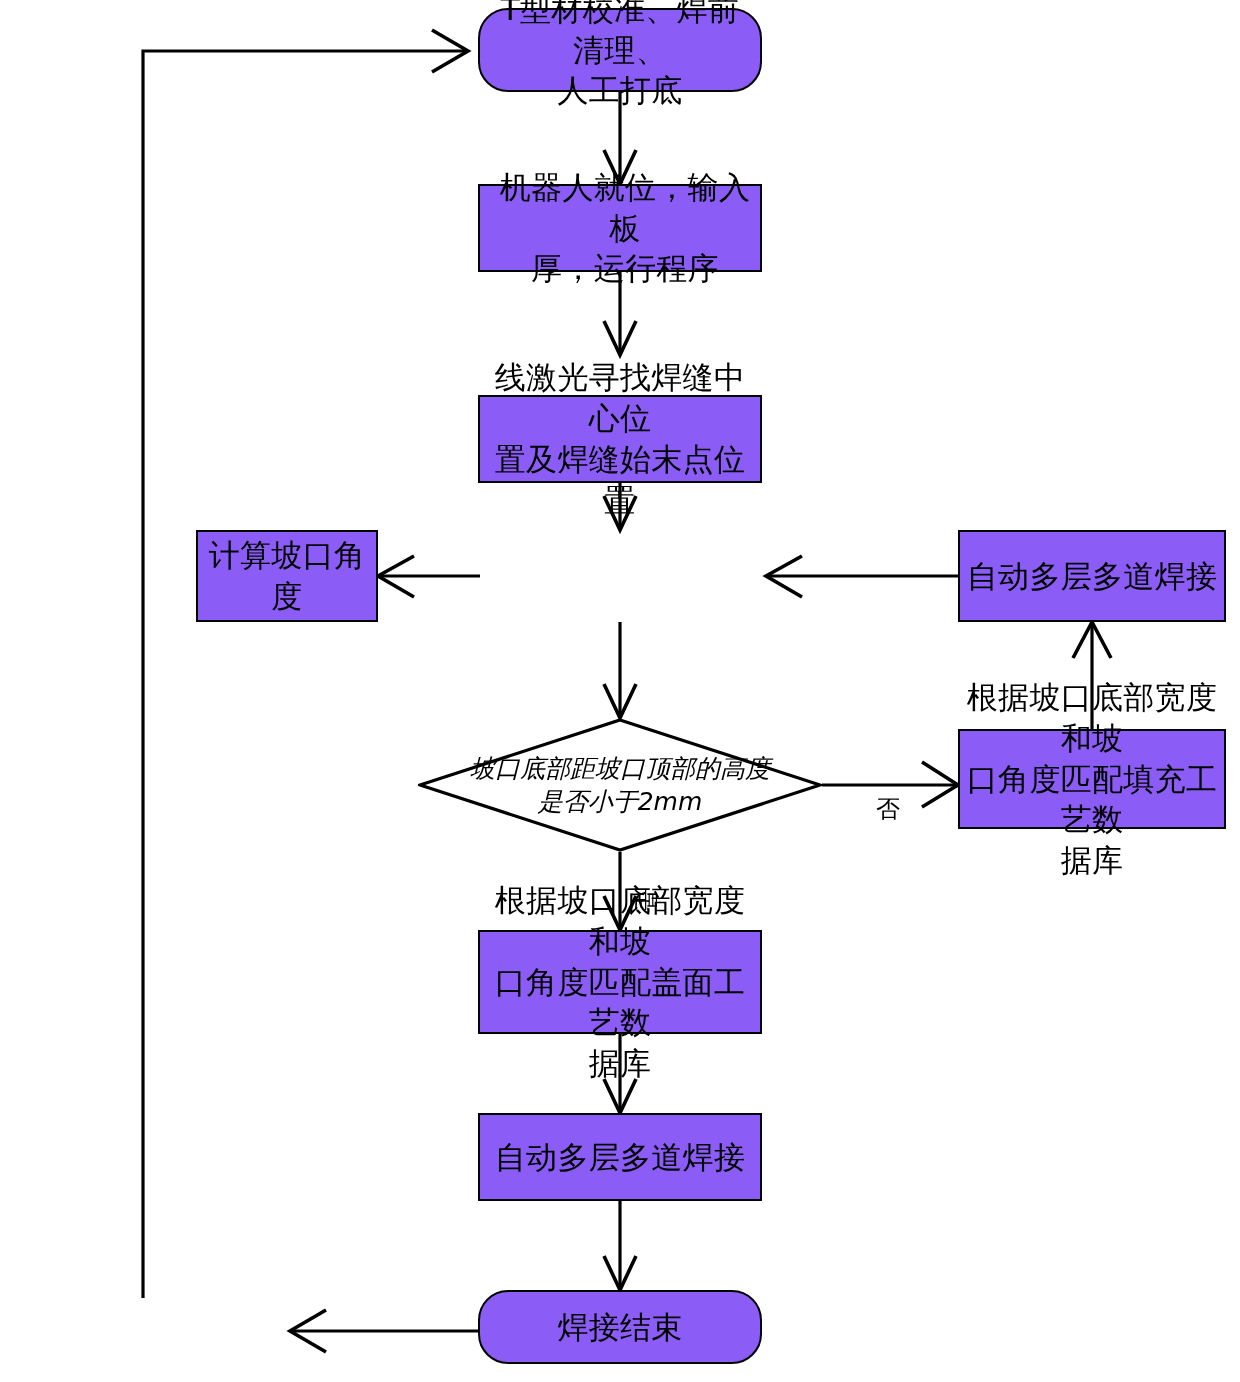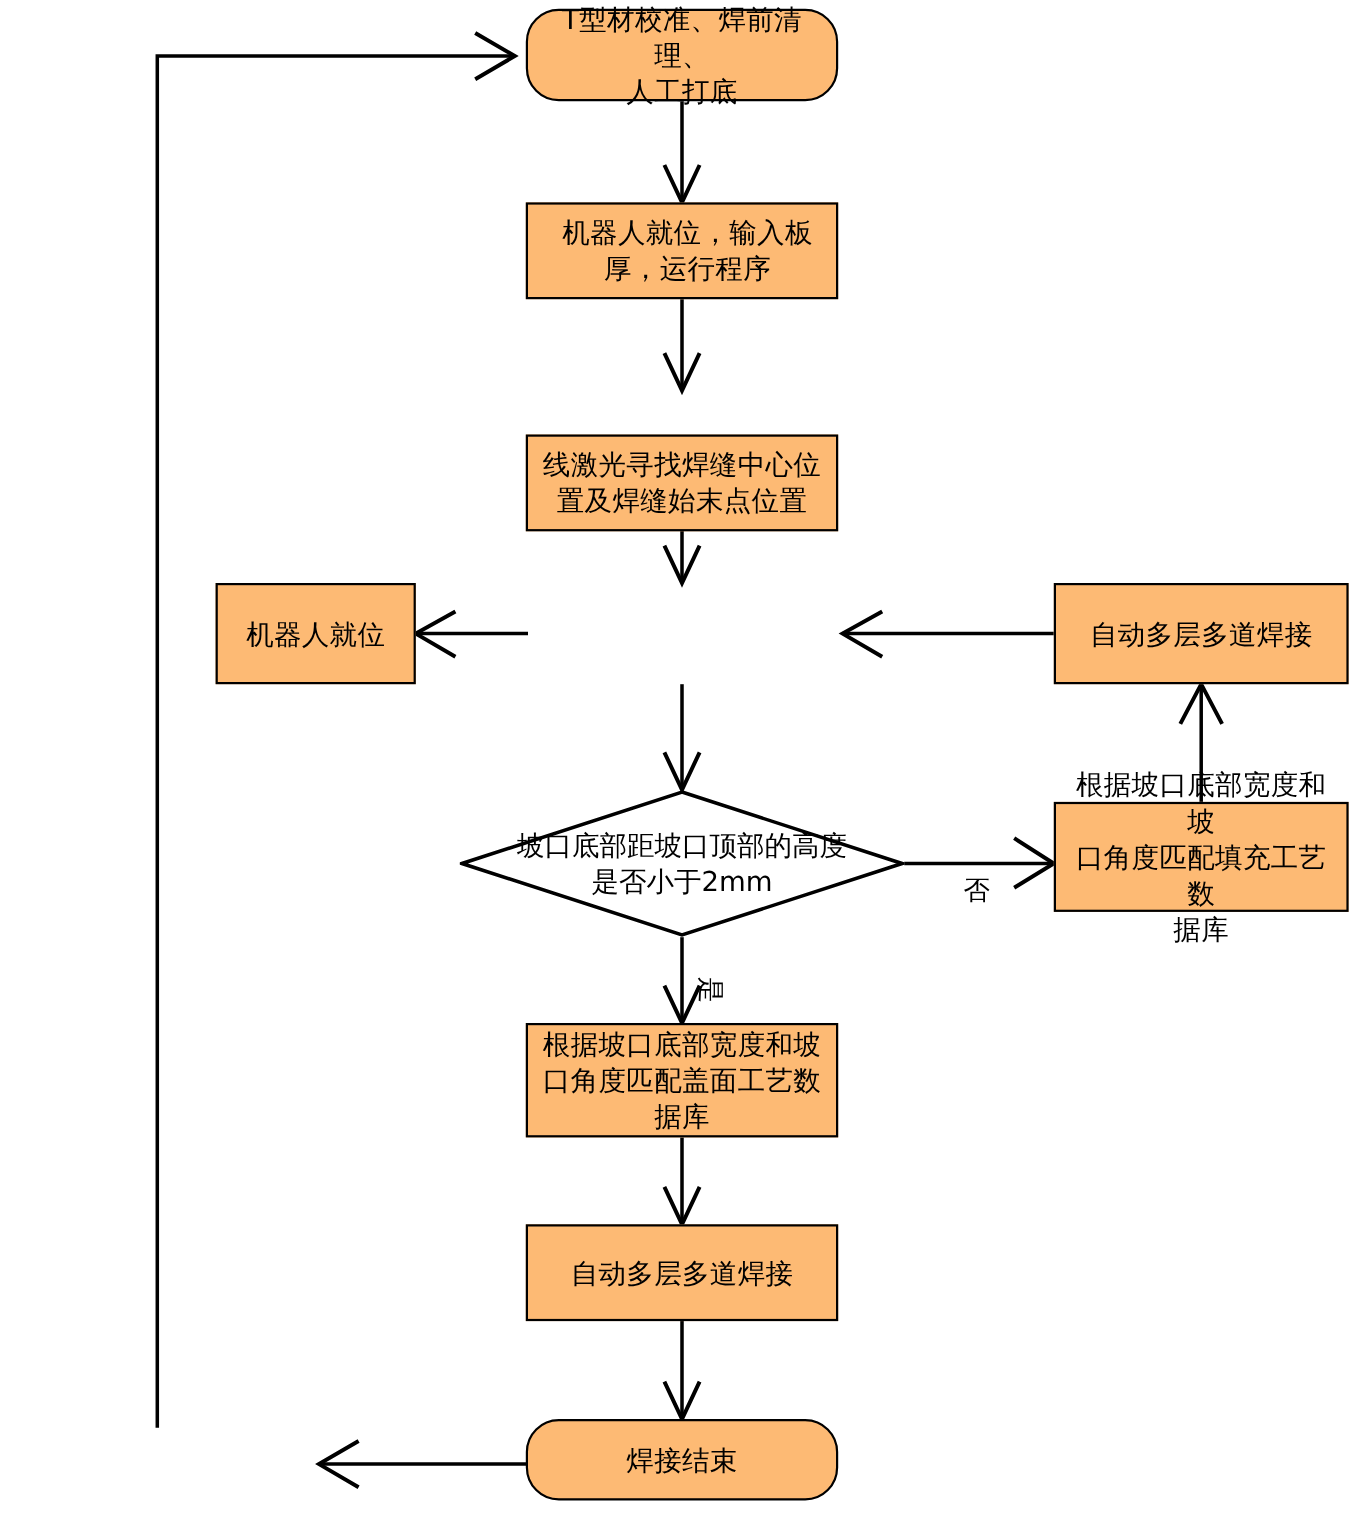--- a/index.html
+++ b/index.html
@@ -25,24 +25,24 @@
     height: 1382px;
     pointer-events: none;
   }
   .node {
     position: absolute;
     box-sizing: border-box;
     display: flex;
     align-items: center;
     justify-content: center;
     text-align: center;
-    background: #fdba74;
+    background: #8b5cf6;
     border: 2.5px solid #000000;
     color: #000000;
-    font-size: 25px;
+    font-size: 31px;
     line-height: 1.32;
     letter-spacing: 0.3px;
     z-index: 2;
   }
   .node .txt {
     display: block;
     padding: 0 6px;
     white-space: pre-line;
   }
   .terminator {
@@ -69,20 +69,21 @@
     left: 0;
     top: 0;
     width: 100%;
     height: 100%;
     z-index: 0;
   }
   .decision .txt {
     position: relative;
     z-index: 1;
     white-space: pre-line;
+    font-style: italic;
   }
   .edge-label {
     position: absolute;
     font-size: 24px;
     color: #000000;
     z-index: 3;
     white-space: nowrap;
   }
   .edge-label.rot {
     transform: rotate(90deg);
@@ -148,21 +149,21 @@
     <span class="txt">机器人就位，输入板
 厚，运行程序</span>
   </div>
 
   <div class="node process" style="left:478px; top:355px; width:284px; height:88px;margin-top:40px;">
     <span class="txt">线激光寻找焊缝中心位
 置及焊缝始末点位置</span>
   </div>
 
   <div class="node process" style="left:196px; top:530px; width:182px; height:92px;">
-    <span class="txt">机器人就位</span>
+    <span class="txt">计算坡口角度</span>
   </div>
 
 
   <div class="node process" style="left:958px; top:530px; width:268px; height:92px;">
     <span class="txt">自动多层多道焊接</span>
   </div>
 
   <div class="decision" style="left:418px; top:718px; width:404px; height:134px;">
     <svg class="dia-shape" viewBox="0 0 404 134" preserveAspectRatio="none">
       <polygon points="202,2 402,67 202,132 2,67" fill="#ffffff" stroke="#000000" stroke-width="3.2" vector-effect="non-scaling-stroke"></polygon>

